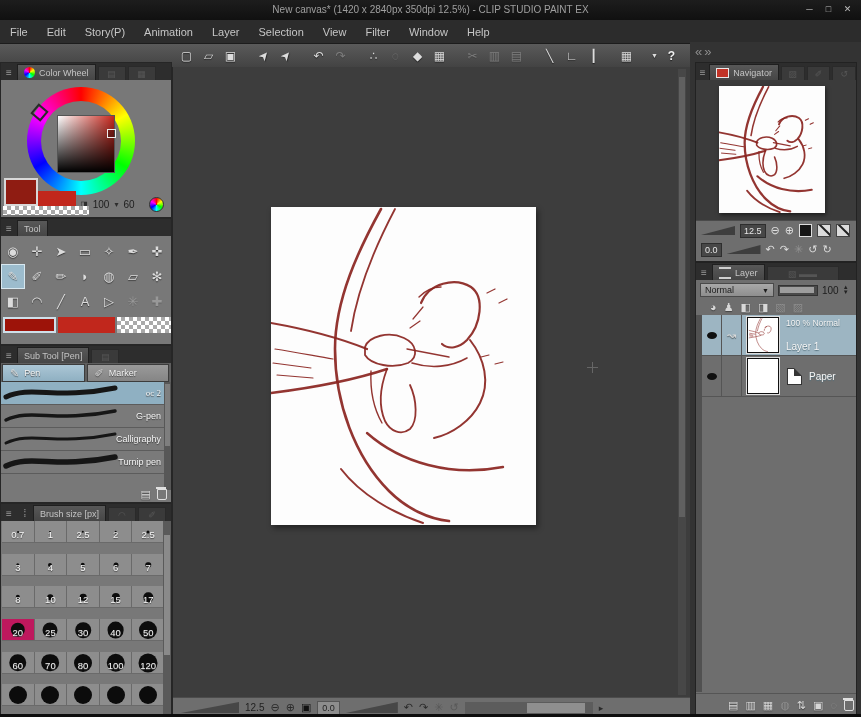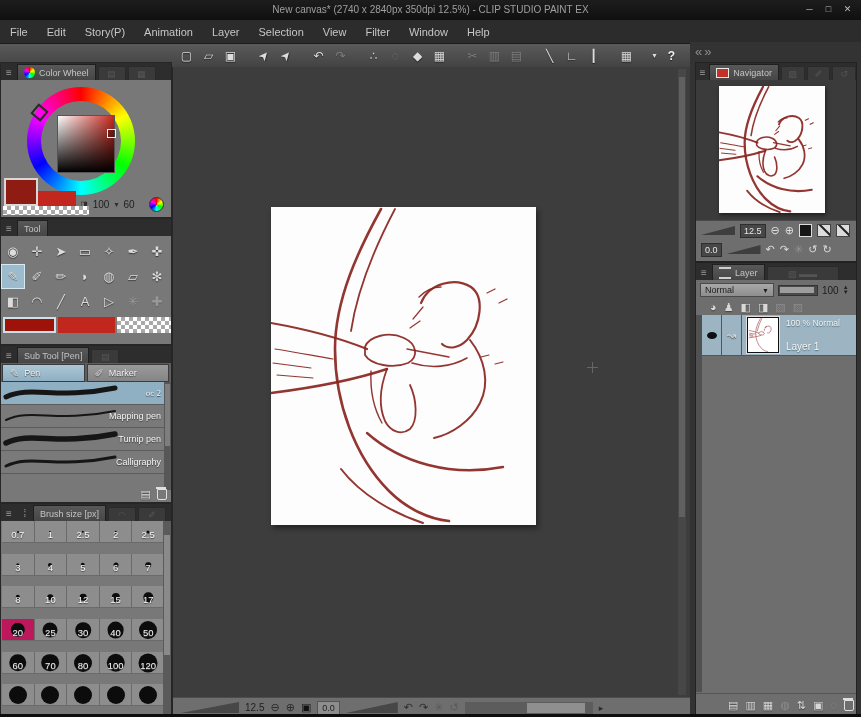--- a/index.html
+++ b/index.html
@@ -146,21 +146,21 @@
   .paper-ic{width:13px;height:15px;background:#fdfdfd;border:1px solid #333;position:relative;margin-left:8px;}
   .paper-ic::before{content:"";position:absolute;right:-1px;top:-1px;border:4px solid;border-color:#6e6e6e #6e6e6e #333 #333;width:0;height:0;}
   #lyr-foot{position:absolute;left:0;right:0;bottom:0;height:22px;display:flex;align-items:center;gap:7px;padding-left:32px;border-top:1px solid #555;}
 </style>
 </head>
 <body>
 
 <div id="app">
 
   <div id="titlebar" class="abs flex">
-    <div class="title">New canvas* (2740 x 2840px 350dpi 12.5%)  - CLIP STUDIO PAINT EX</div>
+    <div class="title">New canvas* (1420 x 2840px 350dpi 12.5%)  - CLIP STUDIO PAINT EX</div>
     <div class="abs flex" style="right:6px;top:4px;">
       <div class="winbtn">─</div>
       <div class="winbtn">□</div>
       <div class="winbtn">✕</div>
     </div>
   </div>
 
   <div id="menubar" class="abs">
     <div class="inner" id="menu-items">
         <div class="menu-item">File</div>
@@ -307,35 +307,35 @@
       </div>
     <div id="brush-list">
         <div class="brush-row sel">
           <svg width="120" height="18" viewBox="0 0 120 18">
             <path d="M5,13 C30,1 55,16 114,4" stroke="#161616" stroke-width="5" fill="none" stroke-linecap="round"></path>
           </svg>
           <span class="brush-name">oc 2</span>
         </div>
         <div class="brush-row">
           <svg width="120" height="18" viewBox="0 0 120 18">
-            <path d="M5,13 C30,1 55,16 114,4" stroke="#161616" stroke-width="2" fill="none" stroke-linecap="round"></path>
+            <path d="M5,13 C30,1 55,16 114,4" stroke="#161616" stroke-width="3.5" fill="none" stroke-linecap="round"></path>
           </svg>
-          <span class="brush-name">Mapping pen</span>
+          <span class="brush-name">G-pen</span>
+        </div>
+        <div class="brush-row">
+          <svg width="120" height="18" viewBox="0 0 120 18">
+            <path d="M5,13 C30,1 55,16 114,4" stroke="#161616" stroke-width="3" fill="none" stroke-linecap="round"></path>
+          </svg>
+          <span class="brush-name">Calligraphy</span>
         </div>
         <div class="brush-row">
           <svg width="120" height="18" viewBox="0 0 120 18">
             <path d="M5,13 C30,1 55,16 114,4" stroke="#161616" stroke-width="5.5" fill="none" stroke-linecap="round"></path>
           </svg>
           <span class="brush-name">Turnip pen</span>
-        </div>
-        <div class="brush-row">
-          <svg width="120" height="18" viewBox="0 0 120 18">
-            <path d="M5,13 C30,1 55,16 114,4" stroke="#161616" stroke-width="3" fill="none" stroke-linecap="round"></path>
-          </svg>
-          <span class="brush-name">Calligraphy</span>
         </div>
       </div>
     <div class="st-scroll">
         <div class="thumb"></div>
       </div>
     <div class="st-foot">
       <span class="glyph" style="font-size:11px;">▤</span>
       <span class="trash"></span>
     </div>
   </div>
@@ -656,20 +656,31 @@
               <path d="M2,156 L40,161" stroke="#8a2420" stroke-width="7" fill="none" opacity="0.7"></path>
               <path d="M6,168 L42,171" stroke="#8a2420" stroke-width="7" fill="none" opacity="0.7"></path>
               <path d="M0,186 C40,181 86,172 116,162" stroke="#8a2420" stroke-width="7" fill="none" opacity="0.7"></path>
               <path d="M94,140 C98,129 118,124 133,131 C146,137 148,150 137,156 C122,162 100,158 94,148 Z" stroke="#8a2420" stroke-width="7" fill="none" opacity="0.7"></path>
             </svg></div>
           <div class="lyr-texts">
             <span class="lyr-info">100 %  Normal</span>
             <span class="lyr-name">Layer 1</span>
           </div>
         </div>
+        <div class="lyr-row">
+          <div class="lyr-col">
+            <span class="eye"></span>
+          </div>
+          <div class="lyr-col"></div>
+          <div class="lyr-thumb"></div>
+          <span class="paper-ic"></span>
+          <div class="lyr-texts">
+            <span class="lyr-name">Paper</span>
+          </div>
+        </div>
       </div>
 
     <div id="lyr-foot">
       <span class="lyr-ic">▤</span>
       <span class="lyr-ic">▥</span>
       <span class="lyr-ic">▦</span>
       <span class="lyr-ic dim">◍</span>
       <span class="lyr-ic">⇅</span>
       <span class="lyr-ic">▣</span>
       <span class="lyr-ic dim">◌</span>

